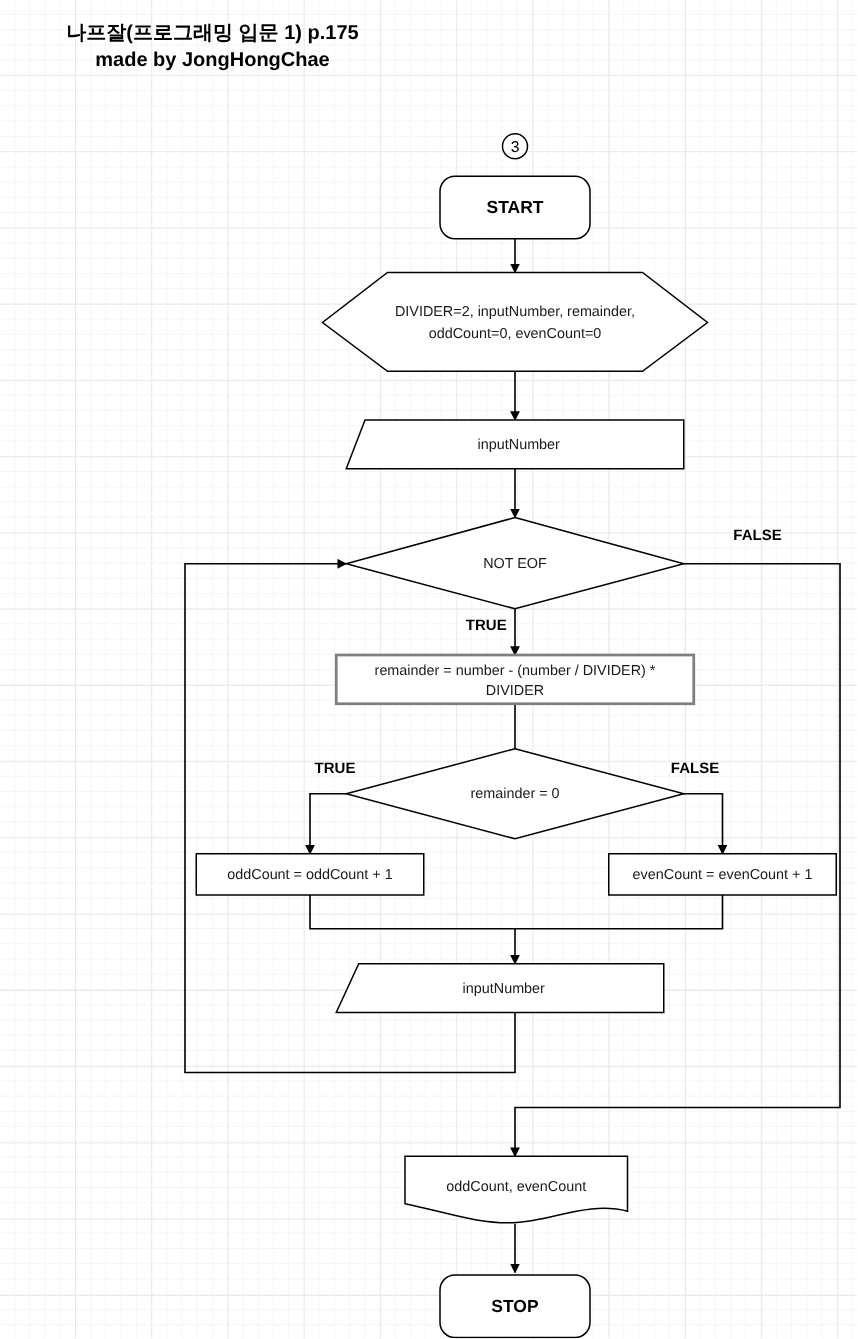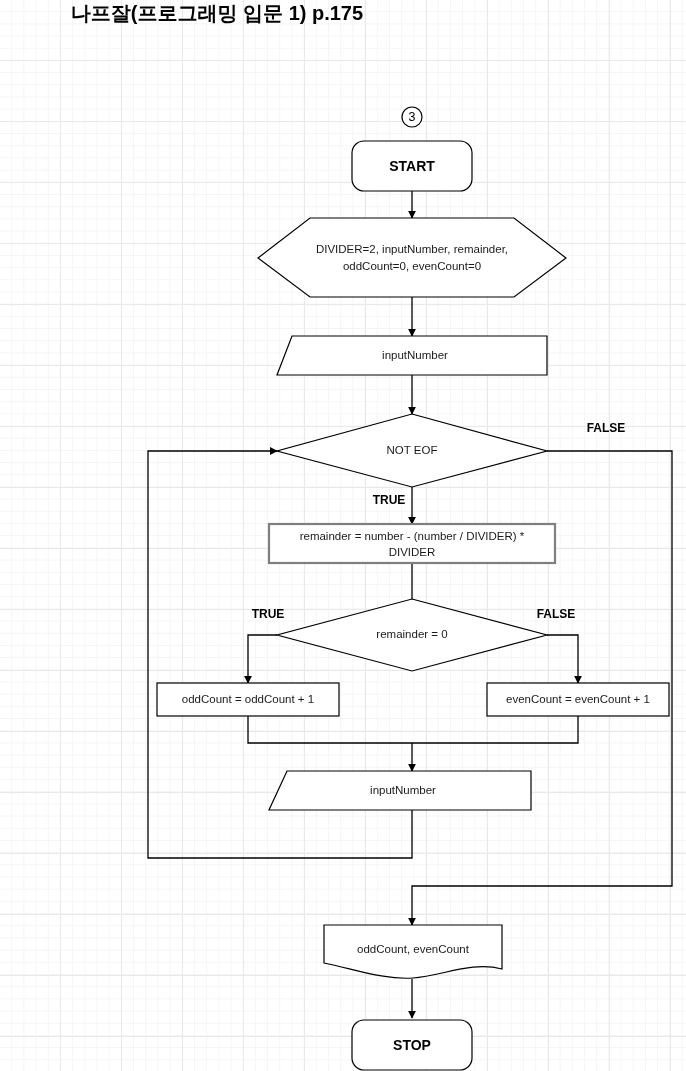--- a/index.html
+++ b/index.html
@@ -18,28 +18,27 @@
       linear-gradient(to bottom, #e9e9e9 1px, transparent 1px),
       linear-gradient(to right, #f5f5f5 1px, transparent 1px),
       linear-gradient(to bottom, #f5f5f5 1px, transparent 1px);
     background-size: 61px 61px, 61px 61px, 12.2px 12.2px, 12.2px 12.2px;
     background-position: -1px -1px, -1px -1px, -1px -1px, -1px -1px;
     font-family: "Liberation Sans", sans-serif;
   }
   #title-block {
     position: absolute;
     left: 0;
-    top: 0;
+    top: 16px;
     width: 340px;
     text-align: center;
     font-weight: bold;
-    font-size: 20px;
+    font-size: 16px;
     color: #000000;
     line-height: 1.35;
-    padding-left: 47px;
   }
   #title-block div { white-space: nowrap; }
   svg#chart {
     position: absolute;
     left: 0;
     top: 0;
     width: 686px;
     height: 1071px;
   }
   .shape-line { fill: #ffffff; stroke: #000000; stroke-width: 1.2; }
@@ -76,20 +75,21 @@
     dominant-baseline: middle;
   }
 </style>
 </head>
 <body>
 
 <div id="page">
 
   <div id="title-block">
     <div>나프잘(프로그래밍 입문 1) p.175</div>
+    <div>made by JongHongChae</div>
   </div>
 
   <svg id="chart" viewBox="0 0 686 1071">
     <defs>
       <marker id="arrow" viewBox="0 0 10 10" refX="9" refY="5" markerWidth="6" markerHeight="6" orient="auto-start-reverse">
         <path d="M 0 0 L 10 5 L 0 10 z" fill="#000000"></path>
       </marker>
     </defs>
 
     <g>

